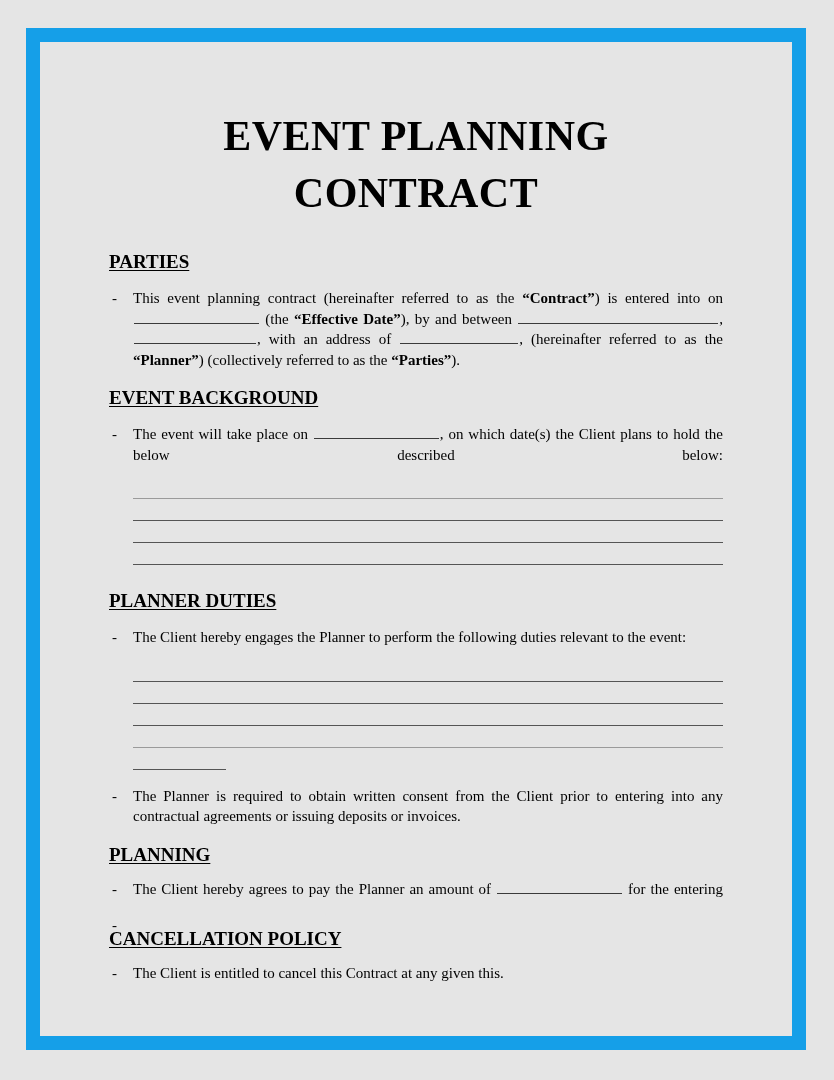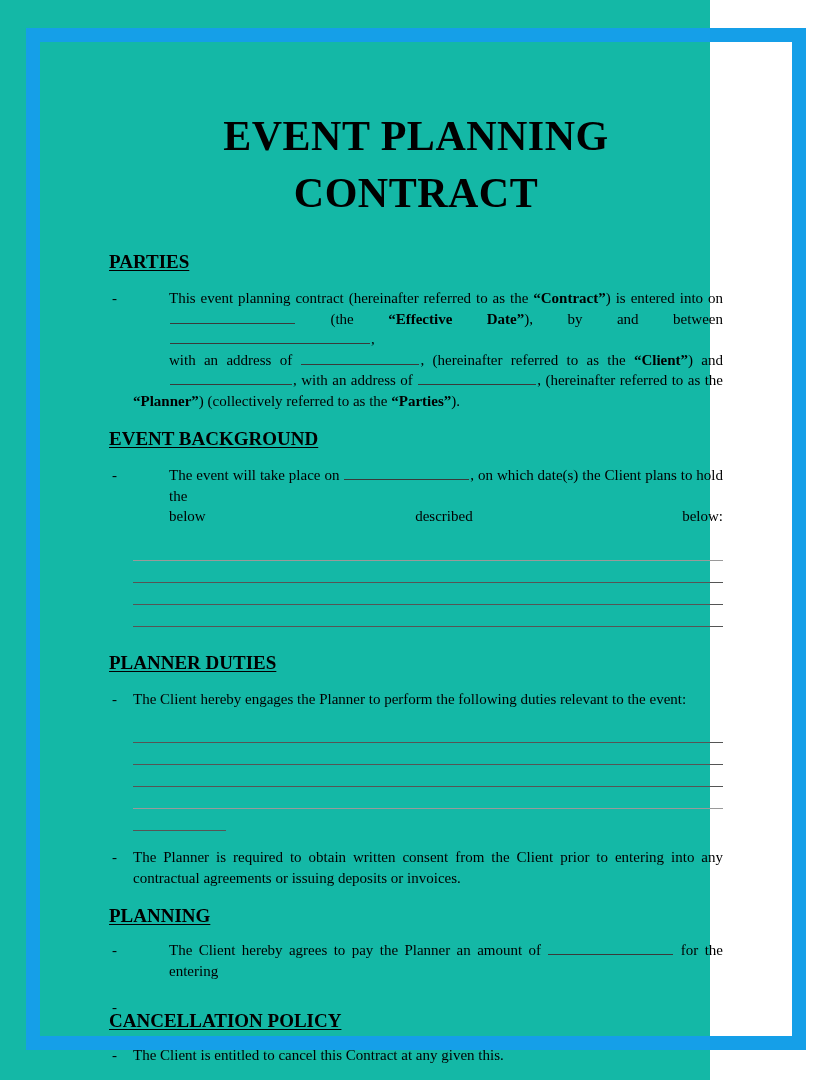--- a/index.html
+++ b/index.html
@@ -11,23 +11,23 @@
   body {
     width: 834px;
     height: 1080px;
     font-family: "Liberation Serif", "DejaVu Serif", serif;
     color: #000000;
     overflow: hidden;
   }
 
   .page {
     position: relative;
-    width: 710px;
+    width: 834px;
     height: 1080px;
-    background: #14b8a6;
+    background: #e5e5e5;
     box-sizing: border-box;
   }
 
   
   .frame {
     position: absolute;
     left: 26px;
     top: 28px;
     width: 780px;
     height: 1022px;
@@ -80,21 +80,20 @@
   }
   .bullet .dash {
     position: absolute;
     left: 3px;
     top: 0;
   }
   .bullet .just-line {
     display: block;
     text-align: justify;
     text-align-last: justify;
-    margin-left: 36px;
   }
   .bullet .last-line {
     display: block;
     text-align: justify;
     text-align-last: left;
   }
 
   b, .bold { font-weight: bold; }
 
   
@@ -142,21 +141,20 @@
       <span class="t-line">CONTRACT</span>
     </h1>
 
     <div class="section-heading">PARTIES</div>
     <div class="sp-16"></div>
 
     <div class="bullet">
       <span class="dash">-</span>
       <span class="just-line"><span>This event planning contract (hereinafter referred to as the </span><b>“Contract”</b><span>) is entered into on</span></span>
       <span class="just-line"><span class="blank w125"></span> <span>(the </span><b>“Effective Date”</b><span>), by and between</span> <span class="blank w200"></span><span>,</span></span>
-      <span class="just-line"><span>with an address of </span><span class="blank w118"></span><span>, (hereinafter referred to as the </span><b>“Client”</b><span>) and</span></span>
       <span class="just-line"><span class="blank w122"></span><span>, with an address of </span><span class="blank w118"></span><span>, (hereinafter referred to as the</span></span>
       <span class="last-line"><b>“Planner”</b><span>) (collectively referred to as the </span><b>“Parties”</b><span>).</span></span>
     </div>
 
     <div class="sp-18"></div>
 
     <div class="section-heading">EVENT BACKGROUND</div>
     <div class="sp-16"></div>
 
     <div class="bullet">

